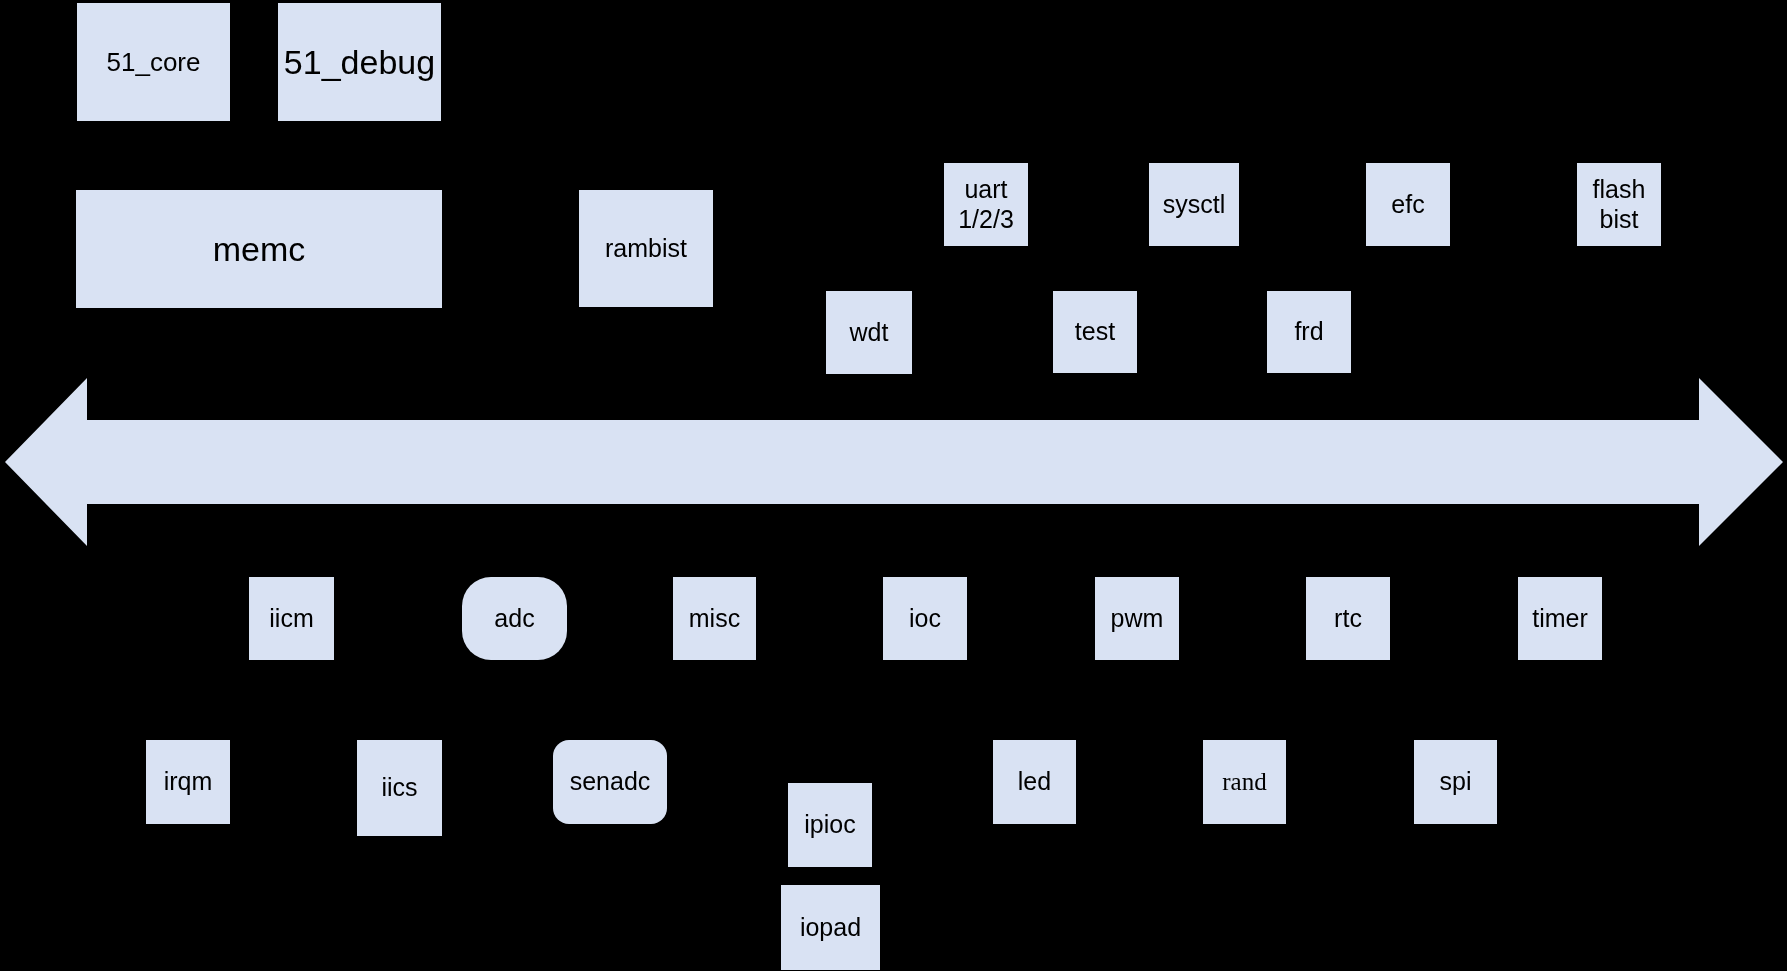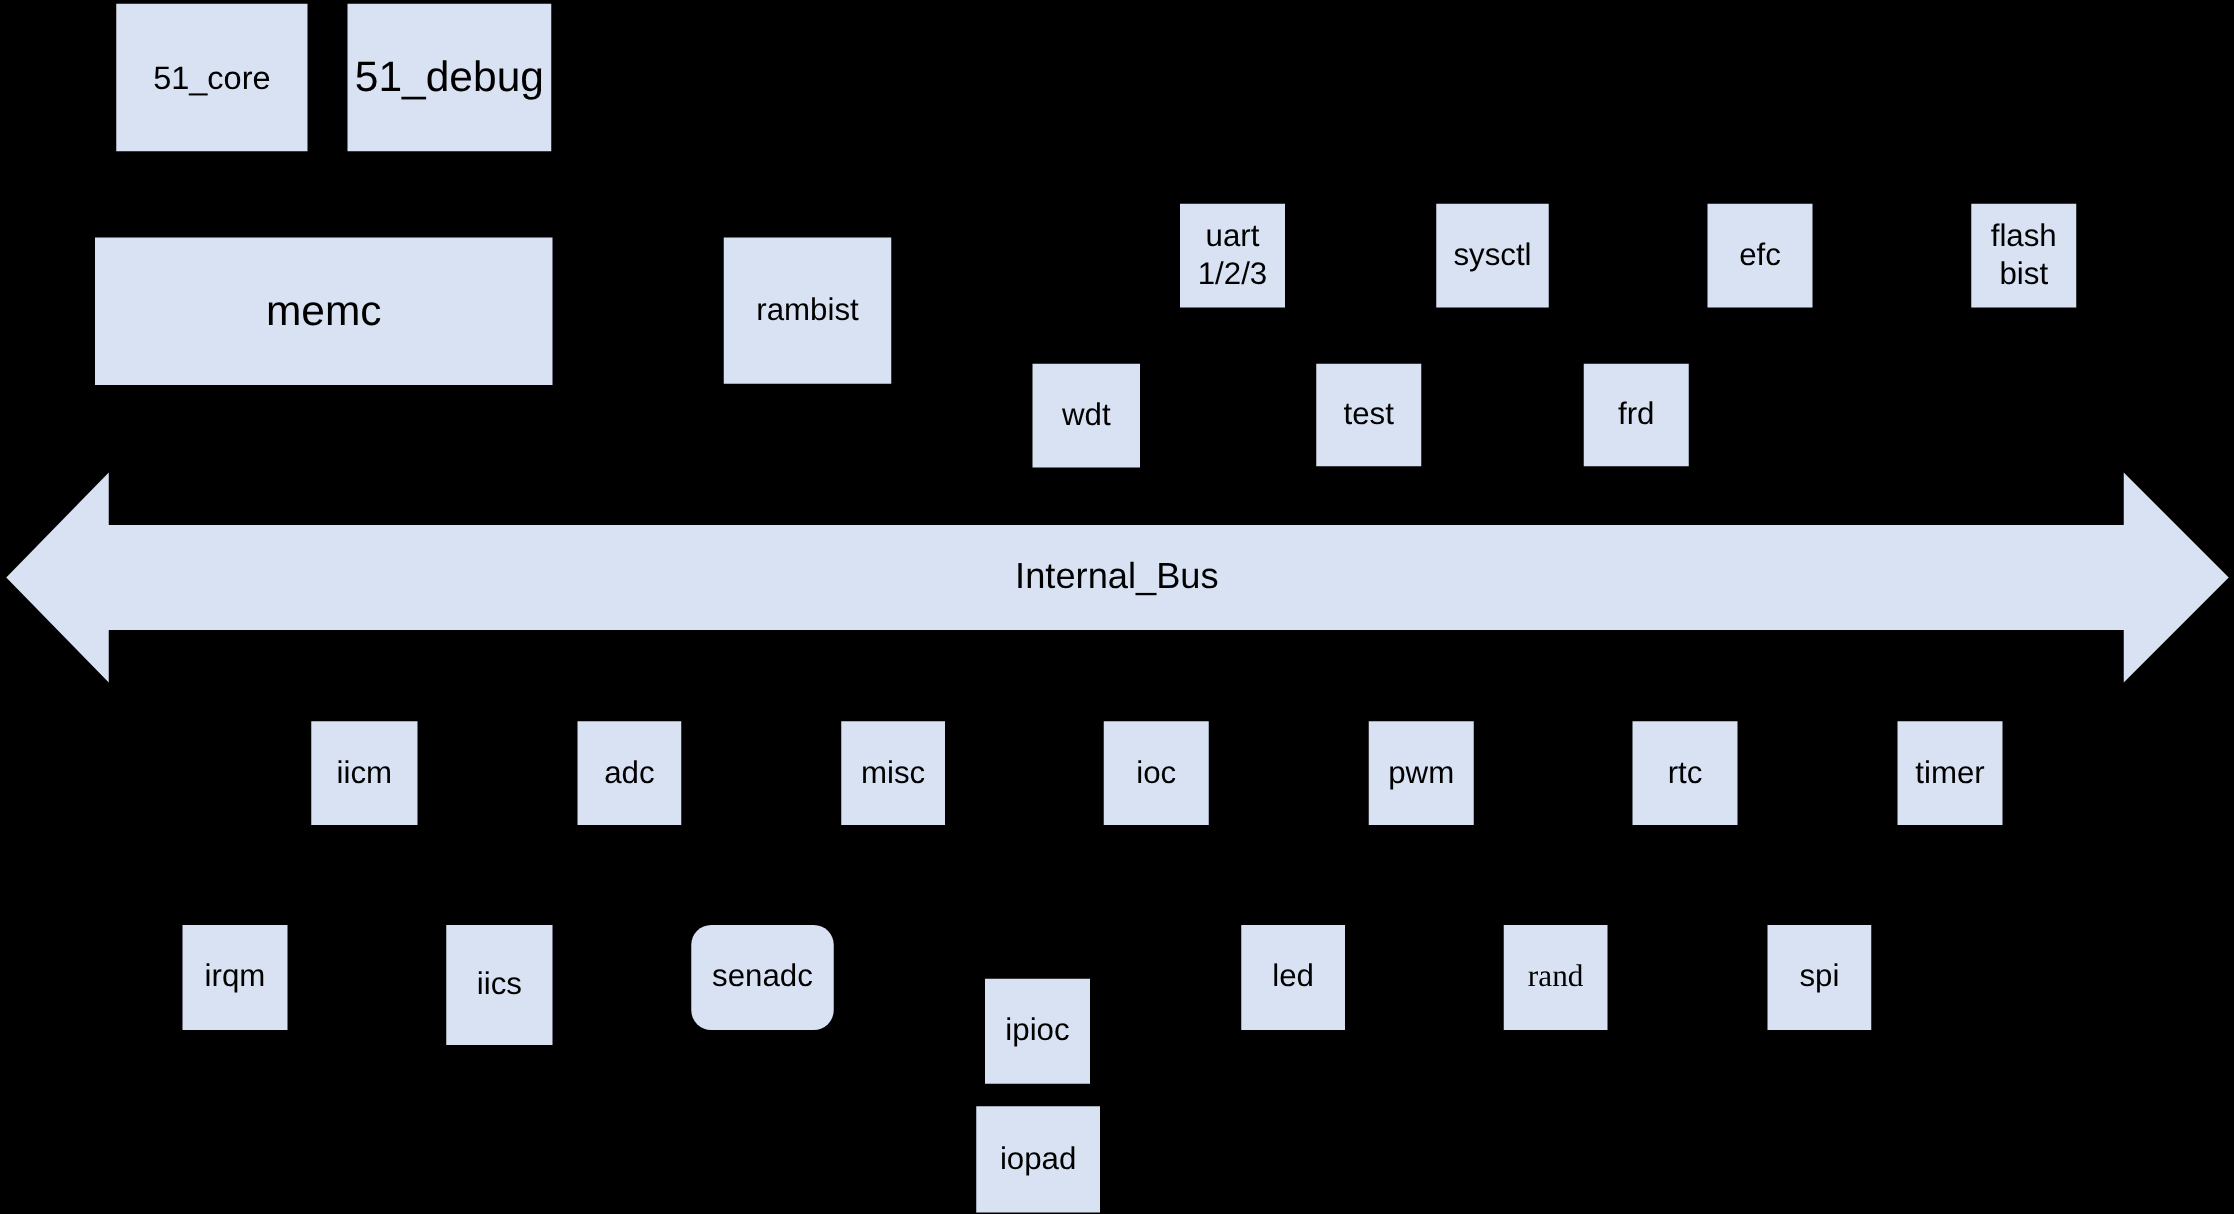--- a/index.html
+++ b/index.html
@@ -14,33 +14,33 @@
     position:absolute;
     background:var(--blk,#d9e2f3);
     color:var(--txt,#000);
     display:flex;align-items:center;justify-content:center;
     text-align:center;
     font-size:25px;
     line-height:1.18;
     white-space:pre-line;
   }
   
-  #blk-core51  {left:77px;  top:3px;   width:153px; height:118px; font-size:26px;margin-left:16px;}
+  #blk-core51  {left:77px;  top:3px;   width:153px; height:118px; font-size:26px;}
   #blk-debug51 {left:278px; top:3px;   width:163px; height:118px; font-size:34px;}
   #blk-memc    {left:76px;  top:190px; width:366px; height:118px; font-size:34px;}
   #blk-rambist {left:579px; top:190px; width:134px; height:117px;}
   #blk-uart    {left:944px; top:163px; width:84px;  height:83px;}
   #blk-sysctl  {left:1149px;top:163px; width:90px;  height:83px;}
   #blk-efc     {left:1366px;top:163px; width:84px;  height:83px;}
   #blk-flashbist{left:1577px;top:163px;width:84px;  height:83px;}
   #blk-wdt     {left:826px; top:291px; width:86px;  height:83px;}
   #blk-test    {left:1053px;top:291px; width:84px;  height:82px;}
   #blk-frd     {left:1267px;top:291px; width:84px;  height:82px;}
   #blk-iicm    {left:249px; top:577px; width:85px;  height:83px;}
-  #blk-adc     {left:462px; top:577px; width:83px;  height:83px;}
+  #blk-adc     {left:462px; top:577px; width:105px;  height:83px;border-radius:29px;}
   #blk-misc    {left:673px; top:577px; width:83px;  height:83px;}
   #blk-ioc     {left:883px; top:577px; width:84px;  height:83px;}
   #blk-pwm     {left:1095px;top:577px; width:84px;  height:83px;}
   #blk-rtc     {left:1306px;top:577px; width:84px;  height:83px;}
   #blk-timer   {left:1518px;top:577px; width:84px;  height:83px;}
   #blk-irqm    {left:146px; top:740px; width:84px;  height:84px;}
   #blk-iics    {left:357px; top:740px; width:85px;  height:96px;}
   #blk-senadc  {left:553px; top:740px; width:114px; height:84px;border-radius:16px;}
   #blk-ipioc   {left:788px; top:740px; width:84px;  height:84px;margin-top:43px;}
   #blk-led     {left:993px; top:740px; width:83px;  height:84px;}
@@ -76,21 +76,20 @@
   <div class="blk" id="blk-flashbist">flash
 bist</div>
 
   <div class="blk" id="blk-wdt">wdt</div>
   <div class="blk" id="blk-test">test</div>
   <div class="blk" id="blk-frd">frd</div>
 
   <svg id="bus-svg" viewBox="0 0 1787 971" xmlns="http://www.w3.org/2000/svg">
     <polygon points="5,462 87,378 87,420 1699,420 1699,378 1783,462 1699,546 1699,504 87,504 87,546"></polygon>
   </svg>
-  <div id="bus-label">Internal_Bus</div>
 
   <div class="blk" id="blk-iicm">iicm</div>
   <div class="blk" id="blk-adc">adc</div>
   <div class="blk" id="blk-misc">misc</div>
   <div class="blk" id="blk-ioc">ioc</div>
   <div class="blk" id="blk-pwm">pwm</div>
   <div class="blk" id="blk-rtc">rtc</div>
   <div class="blk" id="blk-timer">timer</div>
 
   <div class="blk" id="blk-irqm">irqm</div>

